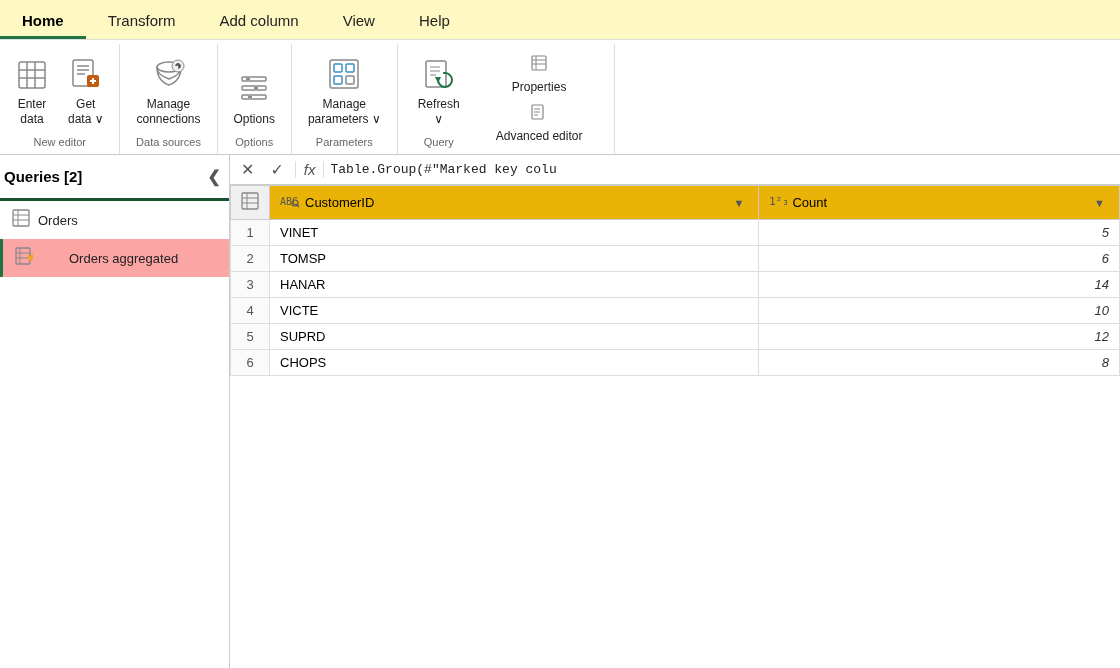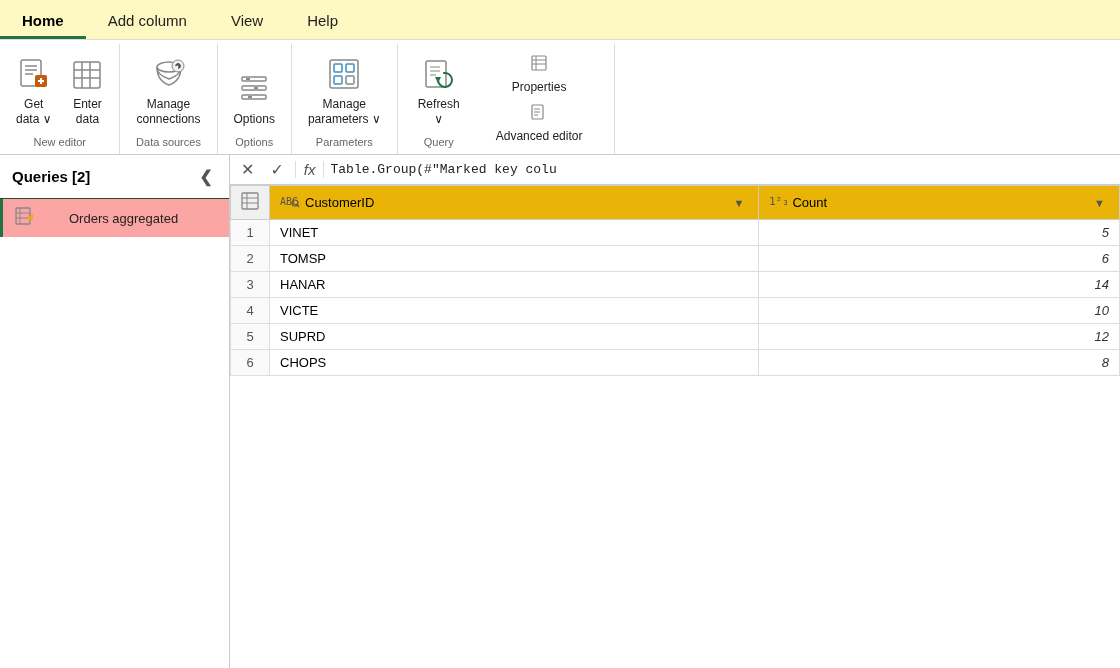--- a/index.html
+++ b/index.html
@@ -118,24 +118,24 @@
       background: #fff;
       border-right: 1px solid #ccc;
       display: flex;
       flex-direction: column;
       overflow: hidden;
     }
     .sidebar-header {
       display: flex;
       align-items: center;
       justify-content: space-between;
-      padding: 10px 12px;
+      padding: 10px 4px;
       font-size: 15px;
       font-weight: 600;
-      border-bottom: 1px solid #14532d;
+      border-bottom: 3px solid #14532d;
     }
     .sidebar-collapse-btn {
       cursor: pointer;
       font-size: 16px;
       color: #555;
       padding: 2px 4px;
     }
     .sidebar-item {
       display: flex;
       align-items: center;
@@ -241,56 +241,57 @@
       padding: 6px;
       text-align: center;
       width: 36px;
     }
   </style>
 </head>
 <body>
 
 <div class="tab-bar">
   <div class="tab-item active">Home</div>
+  <div class="tab-item">Transform</div>
   <div class="tab-item">Add column</div>
   <div class="tab-item">View</div>
   <div class="tab-item">Help</div>
 </div>
 
 <div class="ribbon">
 
   <div class="ribbon-group">
     <div class="ribbon-group-items">
+
+      <div class="ribbon-btn">
+        <div class="icon-area">
+          <svg width="32" height="32" viewBox="0 0 32 32">
+            <rect x="3" y="3" width="26" height="26" rx="2" fill="none" stroke="#888" stroke-width="1.5"></rect>
+            <line x1="3" y1="11" x2="29" y2="11" stroke="#888" stroke-width="1.5"></line>
+            <line x1="3" y1="19" x2="29" y2="19" stroke="#888" stroke-width="1.5"></line>
+            <line x1="11" y1="3" x2="11" y2="29" stroke="#888" stroke-width="1.5"></line>
+            <line x1="19" y1="3" x2="19" y2="29" stroke="#888" stroke-width="1.5"></line>
+          </svg>
+        </div>
+        <div class="btn-label">Enter<br>data</div>
+      </div>
 
       <div class="ribbon-btn">
         <div class="icon-area">
           <svg width="34" height="34" viewBox="0 0 34 34">
             <rect x="4" y="3" width="20" height="26" rx="2" fill="none" stroke="#888" stroke-width="1.5"></rect>
             <line x1="8" y1="9" x2="20" y2="9" stroke="#888" stroke-width="1.5"></line>
             <line x1="8" y1="13" x2="20" y2="13" stroke="#888" stroke-width="1.5"></line>
             <line x1="8" y1="17" x2="16" y2="17" stroke="#888" stroke-width="1.5"></line>
             <rect x="18" y="18" width="12" height="12" rx="2" fill="#c55a11"></rect>
             <line x1="24" y1="21" x2="24" y2="27" stroke="white" stroke-width="2"></line>
             <line x1="21" y1="24" x2="27" y2="24" stroke="white" stroke-width="2"></line>
           </svg>
         </div>
         <div class="btn-label">Get<br>data ∨</div>
-      </div>
-
-      <div class="ribbon-btn">
-        <div class="icon-area">
-          <svg width="32" height="32" viewBox="0 0 32 32">
-            <rect x="3" y="3" width="26" height="26" rx="2" fill="none" stroke="#888" stroke-width="1.5"></rect>
-            <line x1="3" y1="11" x2="29" y2="11" stroke="#888" stroke-width="1.5"></line>
-            <line x1="3" y1="19" x2="29" y2="19" stroke="#888" stroke-width="1.5"></line>
-            <line x1="11" y1="3" x2="11" y2="29" stroke="#888" stroke-width="1.5"></line>
-            <line x1="19" y1="3" x2="19" y2="29" stroke="#888" stroke-width="1.5"></line>
-          </svg>
-        </div>
-        <div class="btn-label">Enter<br>data</div>
       </div>
     </div>
     <div class="ribbon-group-label">New editor</div>
   </div>
 
   <div class="ribbon-group">
     <div class="ribbon-group-items">
       <div class="ribbon-btn">
         <div class="icon-area">
           <svg width="34" height="34" viewBox="0 0 34 34">
@@ -394,20 +395,31 @@
   </div>
 
 </div>
 
 <div class="main-area">
 
   <div class="sidebar">
     <div class="sidebar-header">
       <span>Queries [2]</span>
       <span class="sidebar-collapse-btn">❮</span>
+    </div>
+    <div class="sidebar-item">
+      <span class="sidebar-item-icon">
+        <svg width="18" height="18" viewBox="0 0 18 18">
+          <rect x="1" y="1" width="16" height="16" rx="1" fill="none" stroke="#888" stroke-width="1.3"></rect>
+          <line x1="1" y1="6" x2="17" y2="6" stroke="#888" stroke-width="1"></line>
+          <line x1="1" y1="11" x2="17" y2="11" stroke="#888" stroke-width="1"></line>
+          <line x1="6" y1="1" x2="6" y2="17" stroke="#888" stroke-width="1"></line>
+        </svg>
+      </span>
+      <span>Orders</span>
     </div>
     <div class="sidebar-item active">
       <span class="sidebar-item-icon">
         <svg width="18" height="18" viewBox="0 0 18 18">
           <rect x="1" y="1" width="14" height="16" rx="1" fill="none" stroke="#888" stroke-width="1.3"></rect>
           <line x1="1" y1="6" x2="15" y2="6" stroke="#888" stroke-width="1"></line>
           <line x1="1" y1="11" x2="15" y2="11" stroke="#888" stroke-width="1"></line>
           <line x1="5" y1="1" x2="5" y2="17" stroke="#888" stroke-width="1"></line>
           <polygon points="13,11 17,15 13,19" fill="#f5a623" transform="translate(0,-4)"></polygon>
           <line x1="17" y1="11" x2="17" y2="17" stroke="#f5a623" stroke-width="2" transform="translate(0,-4)"></line>

